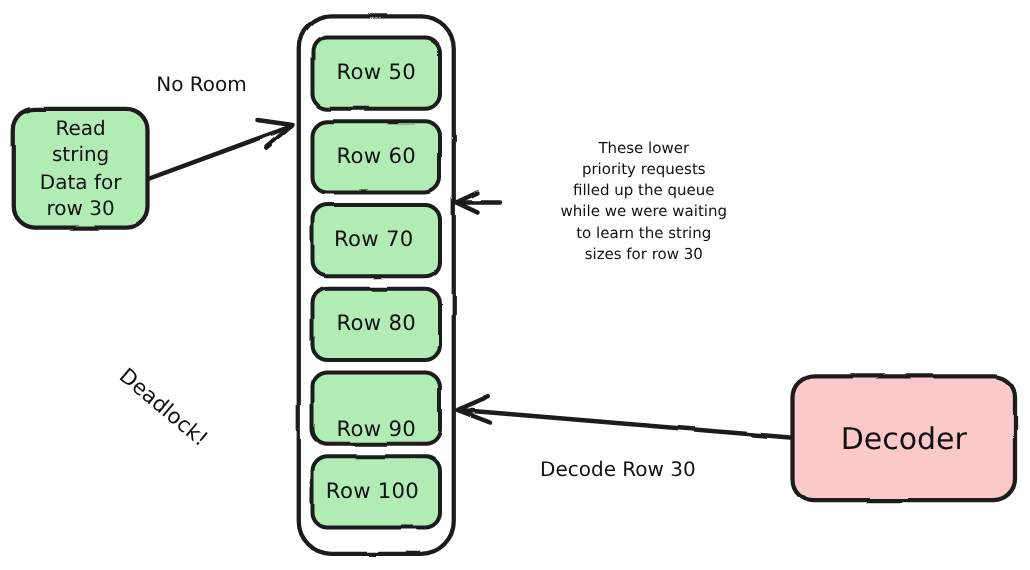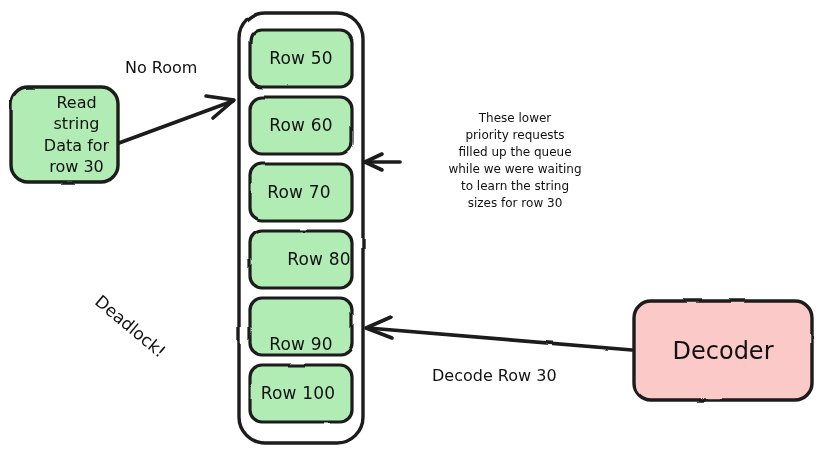--- a/index.html
+++ b/index.html
@@ -34,21 +34,20 @@
     white-space: pre-line;
   }
   .row-label {
     font-size: 17px;
     line-height: 1.2;
     letter-spacing: 0.2px;
   }
   .read-label {
     font-size: 16px;
     line-height: 1.32;
-    padding-left: 12px;
   }
   .decoder-label {
     font-size: 24px;
   }
   .free-text {
     position: absolute;
     color: #111111;
     font-family: "DejaVu Sans", sans-serif;
     white-space: pre-line;
   }
@@ -108,21 +107,21 @@
       <path d="M382,154 L365,162 L382,170"></path>
 
       <path d="M632,350 L368,328"></path>
       <path d="M391,317 L366,328 L392,338"></path>
     </g>
   </svg>
 
   <div class="node-label row-label" style="left:250px; top:30px;  width:102px; height:57px;">Row 50</div>
   <div class="node-label row-label" style="left:250px; top:97px;  width:102px; height:57px;">Row 60</div>
   <div class="node-label row-label" style="left:250px; top:164px; width:98px; height:57px;">Row 70</div>
-  <div class="node-label row-label" style="left:250px; top:231px; width:102px; height:57px;padding-left:18px;">Row 80</div>
+  <div class="node-label row-label" style="left:250px; top:231px; width:102px; height:57px;">Row 80</div>
   <div class="node-label row-label" style="left:250px; top:316px; width:102px; height:57px;">Row 90</div>
   <div class="node-label row-label" style="left:250px; top:365px; width:96px; height:57px;">Row 100</div>
 
   <div class="node-label read-label" style="left:11px; top:87px; width:107px; height:95px;">Read
 string
 Data for
 row 30</div>
 
   <div class="node-label decoder-label" style="left:634px; top:301px; width:178px; height:99px;">Decoder</div>
 

